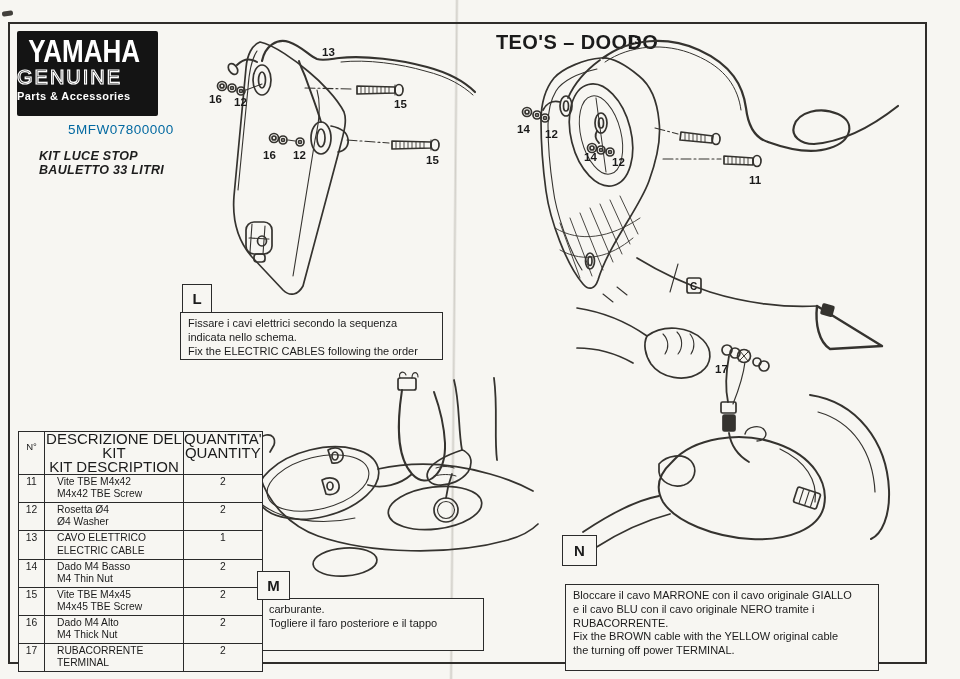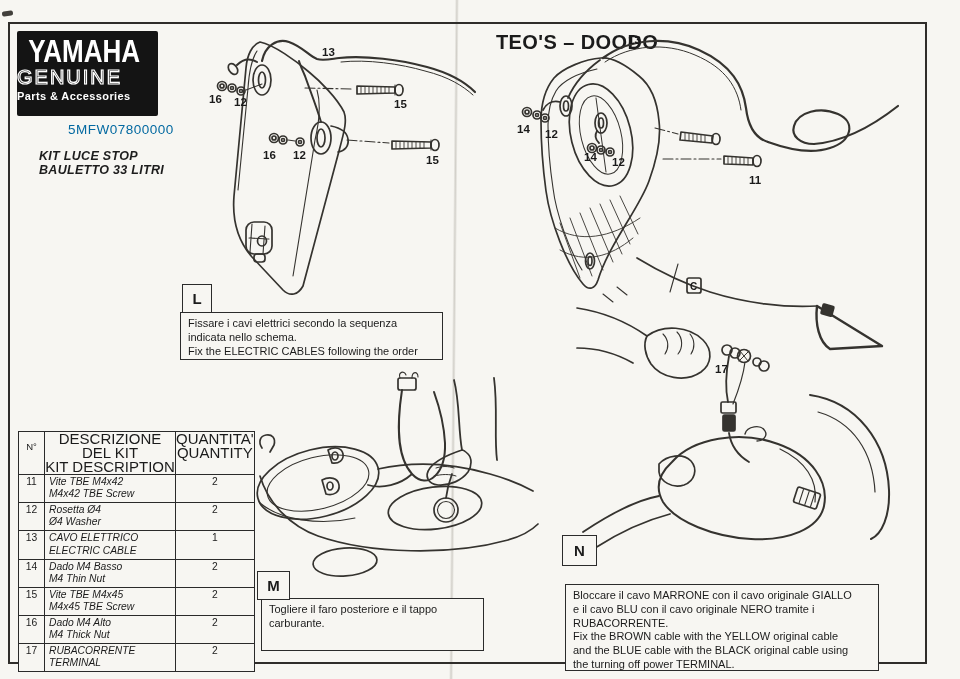--- a/index.html
+++ b/index.html
@@ -50,21 +50,21 @@
   
   #parts-table{left:18px;top:431px;border-collapse:collapse;background:#f7f6f2;z-index:2;}
   #parts-table th,#parts-table td{border:1.3px solid #2a2a2a;padding:0;vertical-align:top;}
   #parts-table th{font-weight:normal;height:31px;}
   #parts-table .c-num{width:25px;text-align:center;}
   #parts-table .c-desc{width:126px;text-align:left;}
   #parts-table .c-qty{width:58px;text-align:center;}
   #parts-table thead .hdr{font-size:15px;line-height:14px;text-align:center;}
   #parts-table thead .c-num .hdr{line-height:30px;font-size:9.5px;}
   #parts-table td{height:26.2px;font-size:10.3px;line-height:12.3px;}
-  #parts-table td.c-desc{padding-left:4px;padding-top:1px;font-style:italic;}
+  #parts-table td.c-desc{padding-left:12px;padding-top:1px;}
   #parts-table td.c-num,#parts-table td.c-qty{padding-top:1px;}
   
   svg{position:absolute;overflow:visible;}
   svg text{font-family:"Liberation Sans",sans-serif;font-size:11.5px;font-weight:bold;fill:#1a1a1a;}
   .ink{stroke:#35332f;fill:none;stroke-width:1.7;stroke-linecap:round;stroke-linejoin:round;}
 </style>
 </head>
 <body>
 
 <div id="sheet">
@@ -323,33 +323,32 @@
   <div id="step-l-box" class="abs step-box">
     <div>Fissare i cavi elettrici secondo la sequenza</div>
     <div>indicata nello schema.</div>
     <div>Fix the ELECTRIC CABLES following the order</div>
   </div>
 
   <div id="step-m-badge" class="abs step-badge">
     <span>M</span>
   </div>
   <div id="step-m-box" class="abs step-box">
+    <div>carburante.</div>
     <div>Togliere il faro posteriore e il tappo</div>
-    <div>carburante.</div>
   </div>
 
   <div id="step-n-badge" class="abs step-badge">
     <span>N</span>
   </div>
   <div id="step-n-box" class="abs step-box">
     <div>Bloccare il cavo MARRONE con il cavo originale GIALLO</div>
     <div>e il cavo BLU con il cavo originale NERO tramite i</div>
     <div>RUBACORRENTE.</div>
     <div>Fix the BROWN cable with the YELLOW original cable</div>
-    <div>and the BLUE cable with the BLACK original cable using</div>
     <div>the turning off power TERMINAL.</div>
   </div>
 
   <table id="parts-table" class="abs">
     <thead>
       <tr>
         <th class="c-num">
             <div class="hdr">N°</div>
           </th>
         <th class="c-desc">

